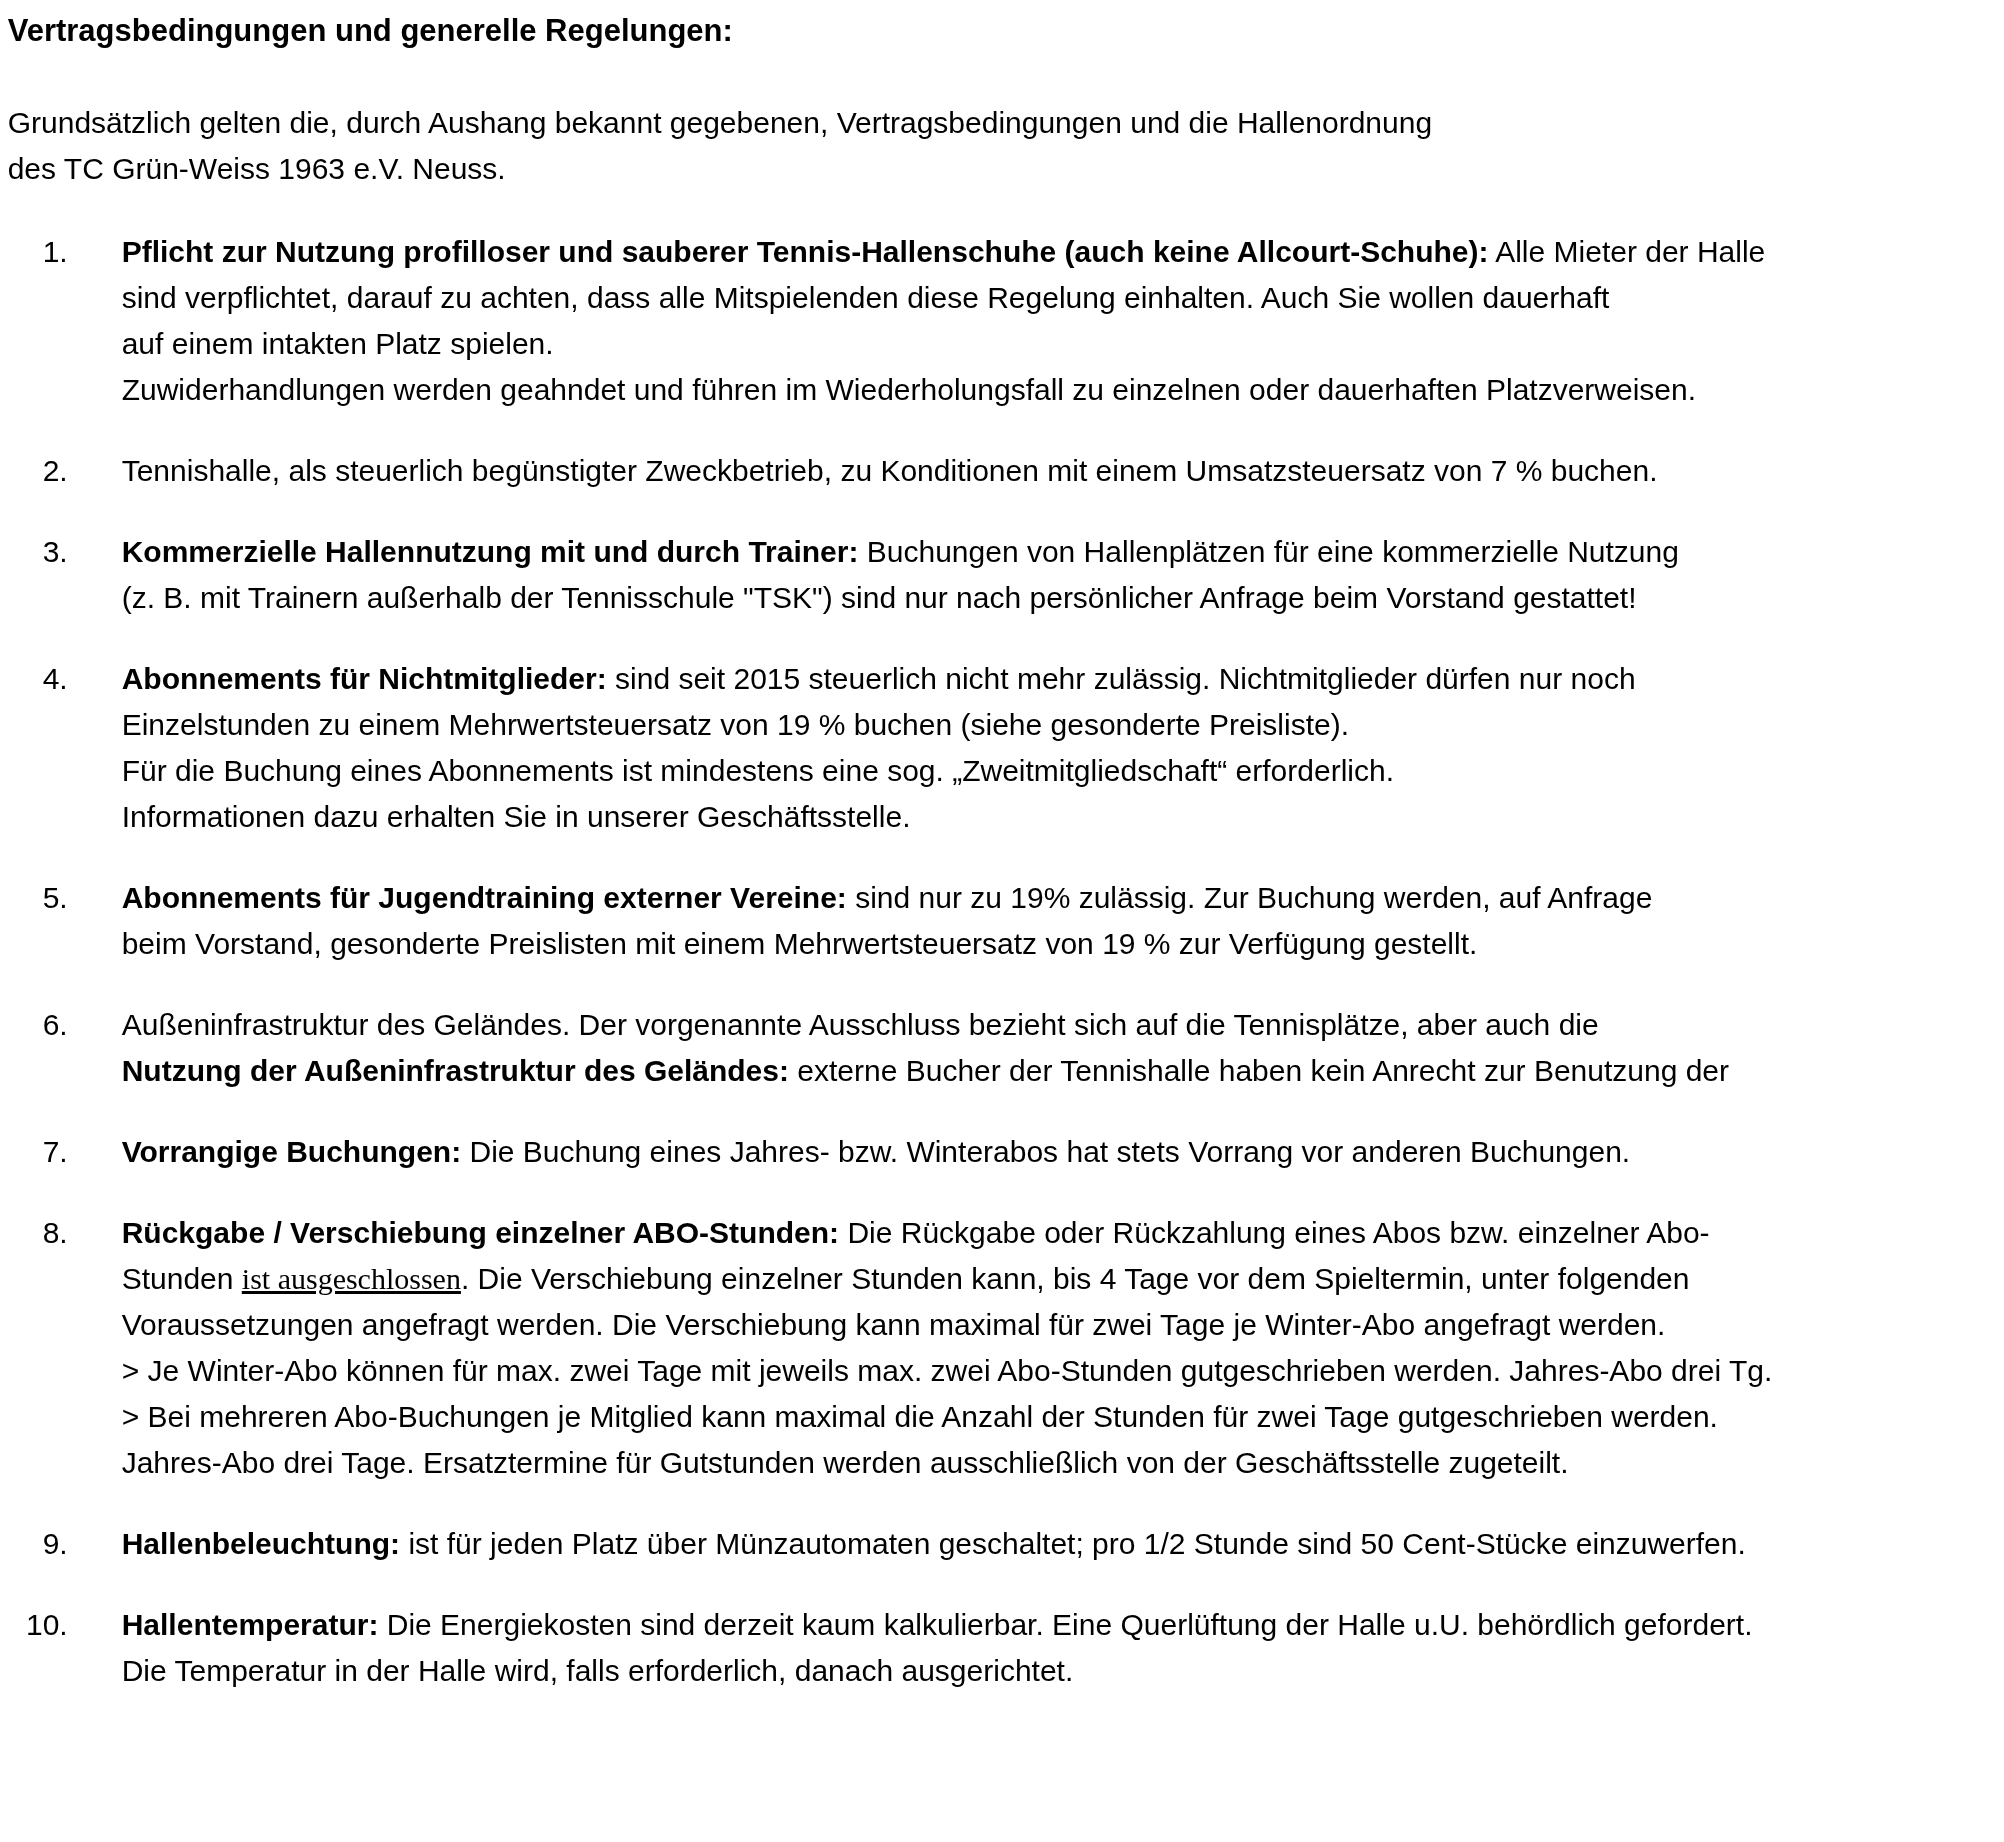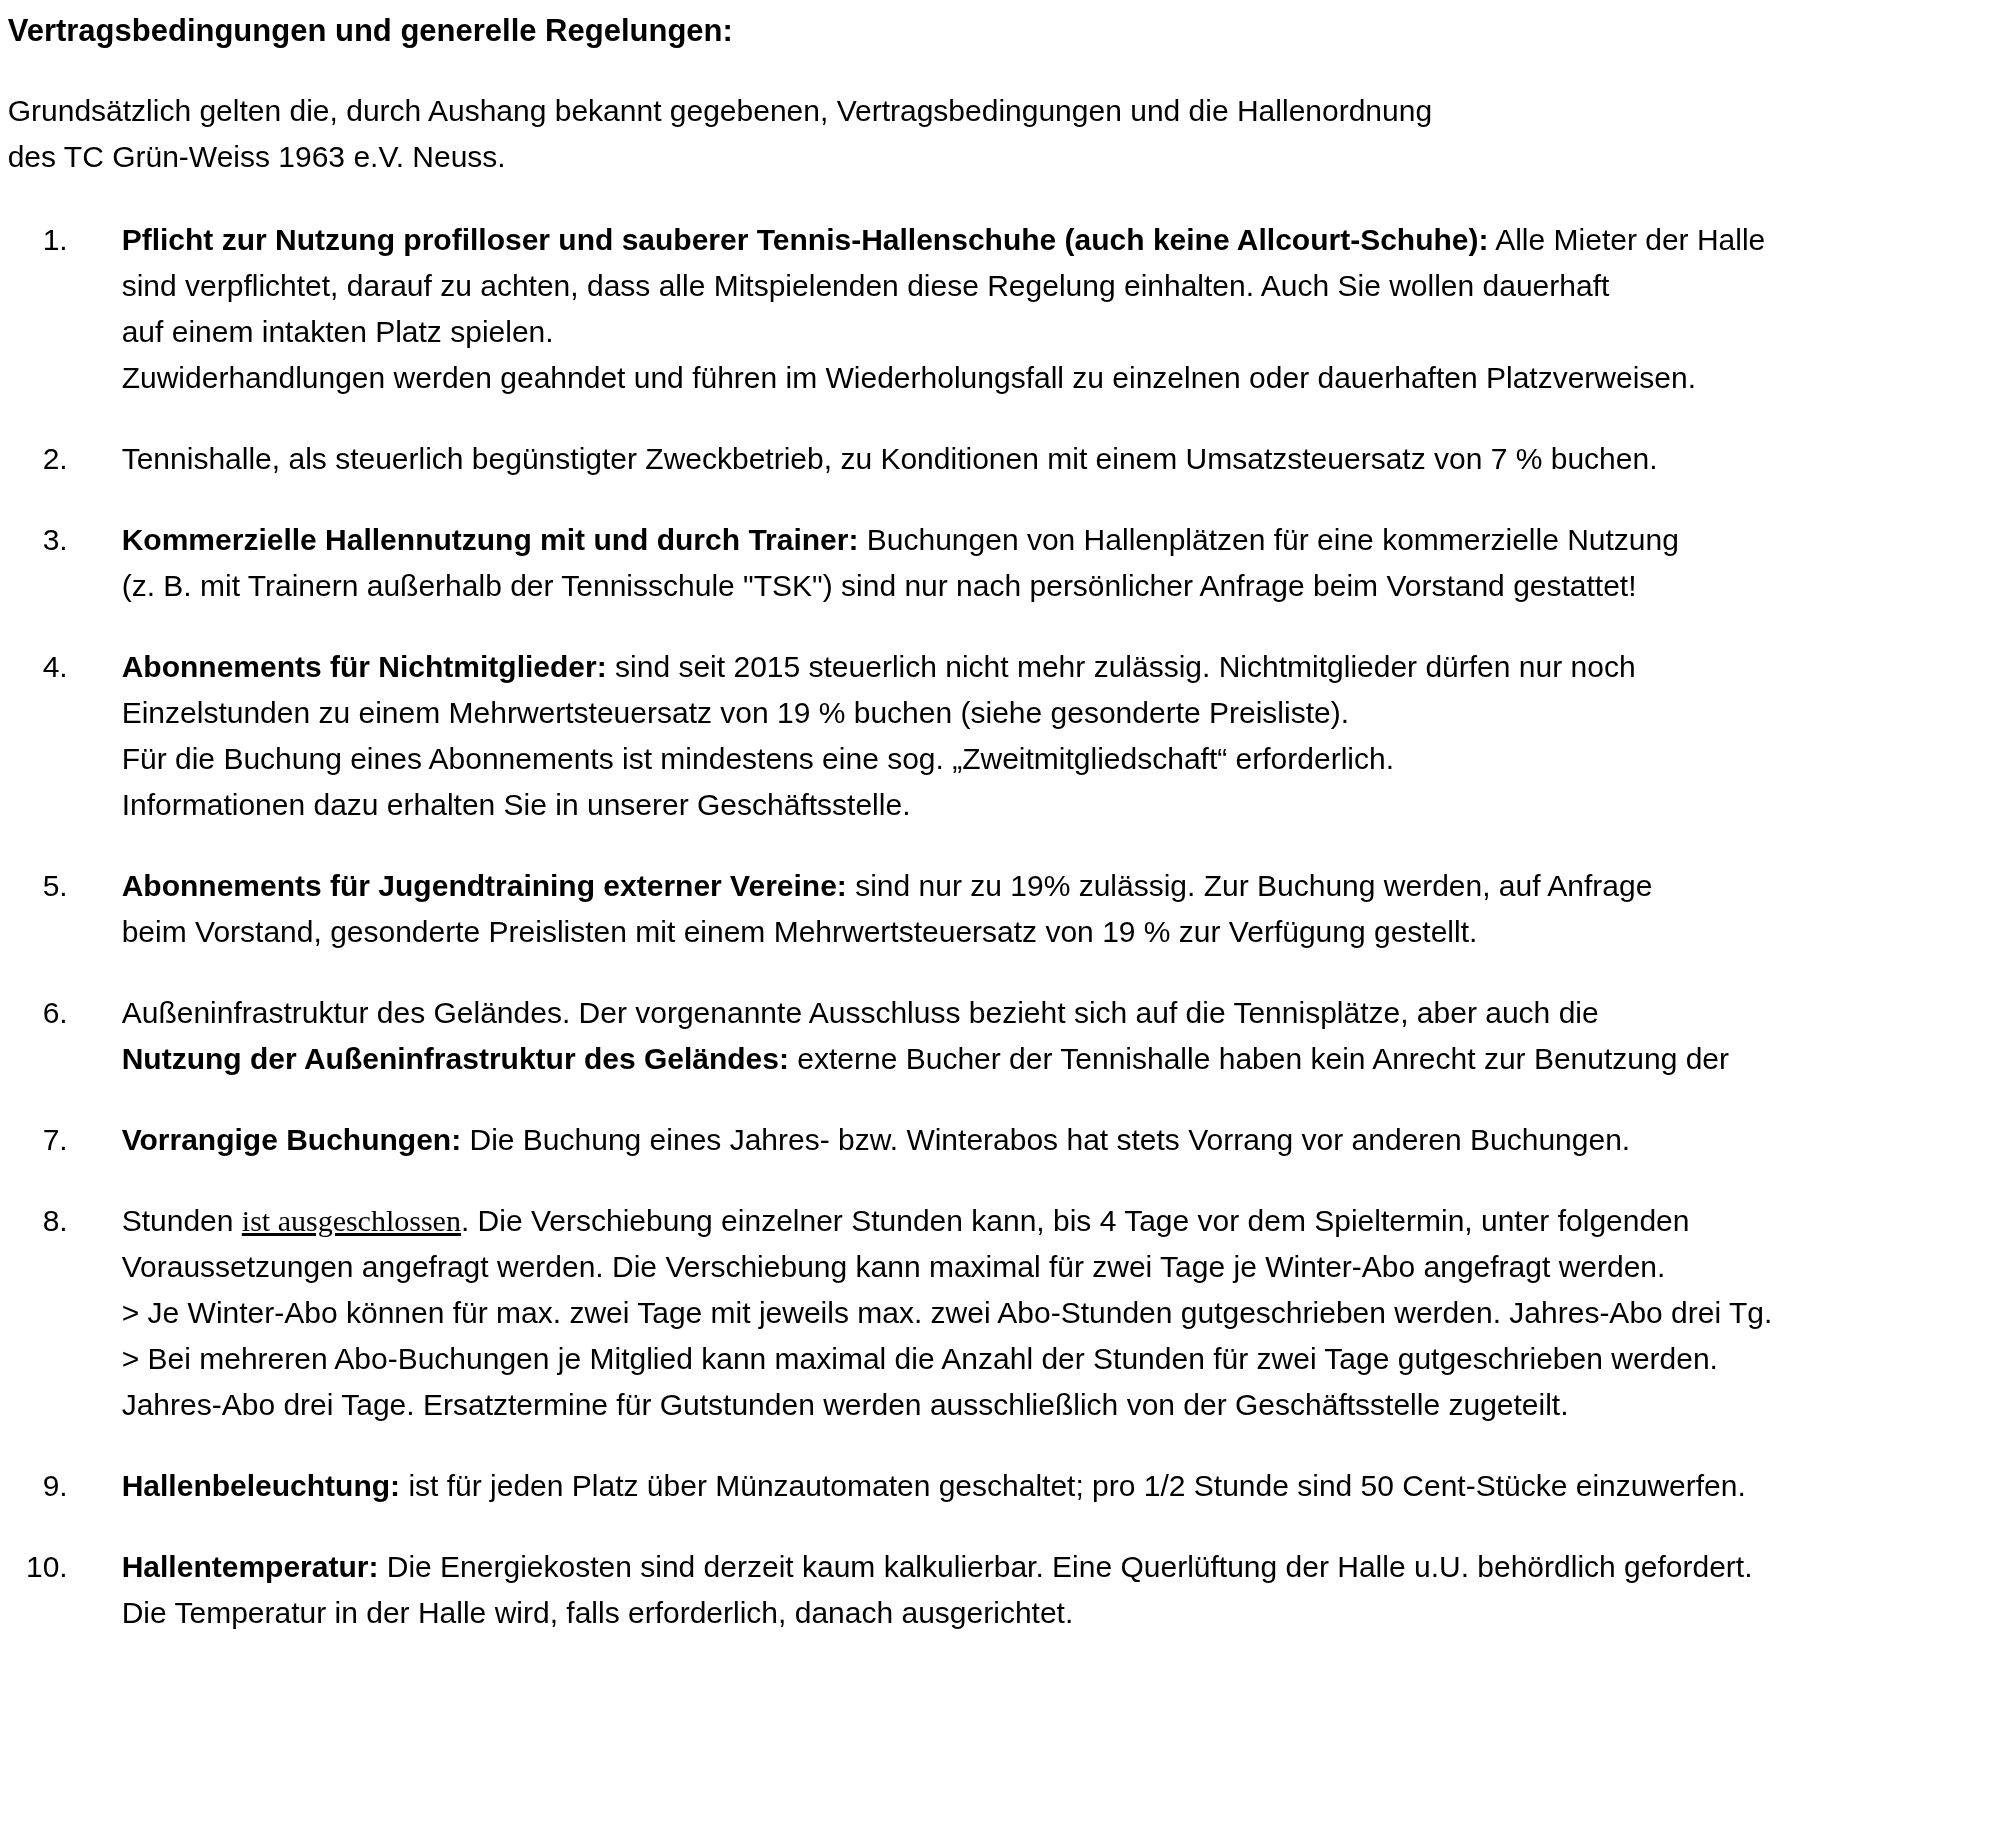--- a/index.html
+++ b/index.html
@@ -13,21 +13,21 @@
     font-size: 30px;
     line-height: 46px;
     padding: 9.6px 11.5px 25px 7.7px;
     display: flex;
     flex-direction: column;
   }
   .doc-title {
     font-size: 31px;
     font-weight: bold;
     line-height: 42px;
-    margin-bottom: 36px;
+    margin-bottom: 48px;
   }
   .intro {
     margin-bottom: 37px;
     white-space: nowrap;
   }
   .rules-list { list-style: none; }
   .item {
     display: flex;
     margin-bottom: 35px;
   }
@@ -109,20 +109,21 @@
       </div>
       <div class="item">
         <div class="num">7.</div>
         <div class="body">
           <div class="line"><span class="bold">Vorrangige Buchungen:</span><span> Die Buchung eines Jahres- bzw. Winterabos hat stets Vorrang vor anderen Buchungen.</span></div>
         </div>
       </div>
       <div class="item">
         <div class="num">8.</div>
         <div class="body">
+          <div class="line"><span class="bold">Rückgabe / Verschiebung einzelner ABO-Stunden:</span><span> Die Rückgabe oder Rückzahlung eines Abos bzw. einzelner Abo-</span></div>
           <div class="line"><span>Stunden </span><span class="underline">ist ausgeschlossen</span><span>. Die Verschiebung einzelner Stunden kann, bis 4 Tage vor dem Spieltermin, unter folgenden</span></div>
           <div class="line"><span>Voraussetzungen angefragt werden. Die Verschiebung kann maximal für zwei Tage je Winter-Abo angefragt werden.</span></div>
           <div class="line"><span>&gt; Je Winter-Abo können für max. zwei Tage mit jeweils max. zwei Abo-Stunden gutgeschrieben werden. Jahres-Abo drei Tg.</span></div>
           <div class="line"><span>&gt; Bei mehreren Abo-Buchungen je Mitglied kann maximal die Anzahl der Stunden für zwei Tage gutgeschrieben werden.</span></div>
           <div class="line"><span>Jahres-Abo drei Tage. Ersatztermine für Gutstunden werden ausschließlich von der Geschäftsstelle zugeteilt.</span></div>
         </div>
       </div>
       <div class="item">
         <div class="num">9.</div>
         <div class="body">

